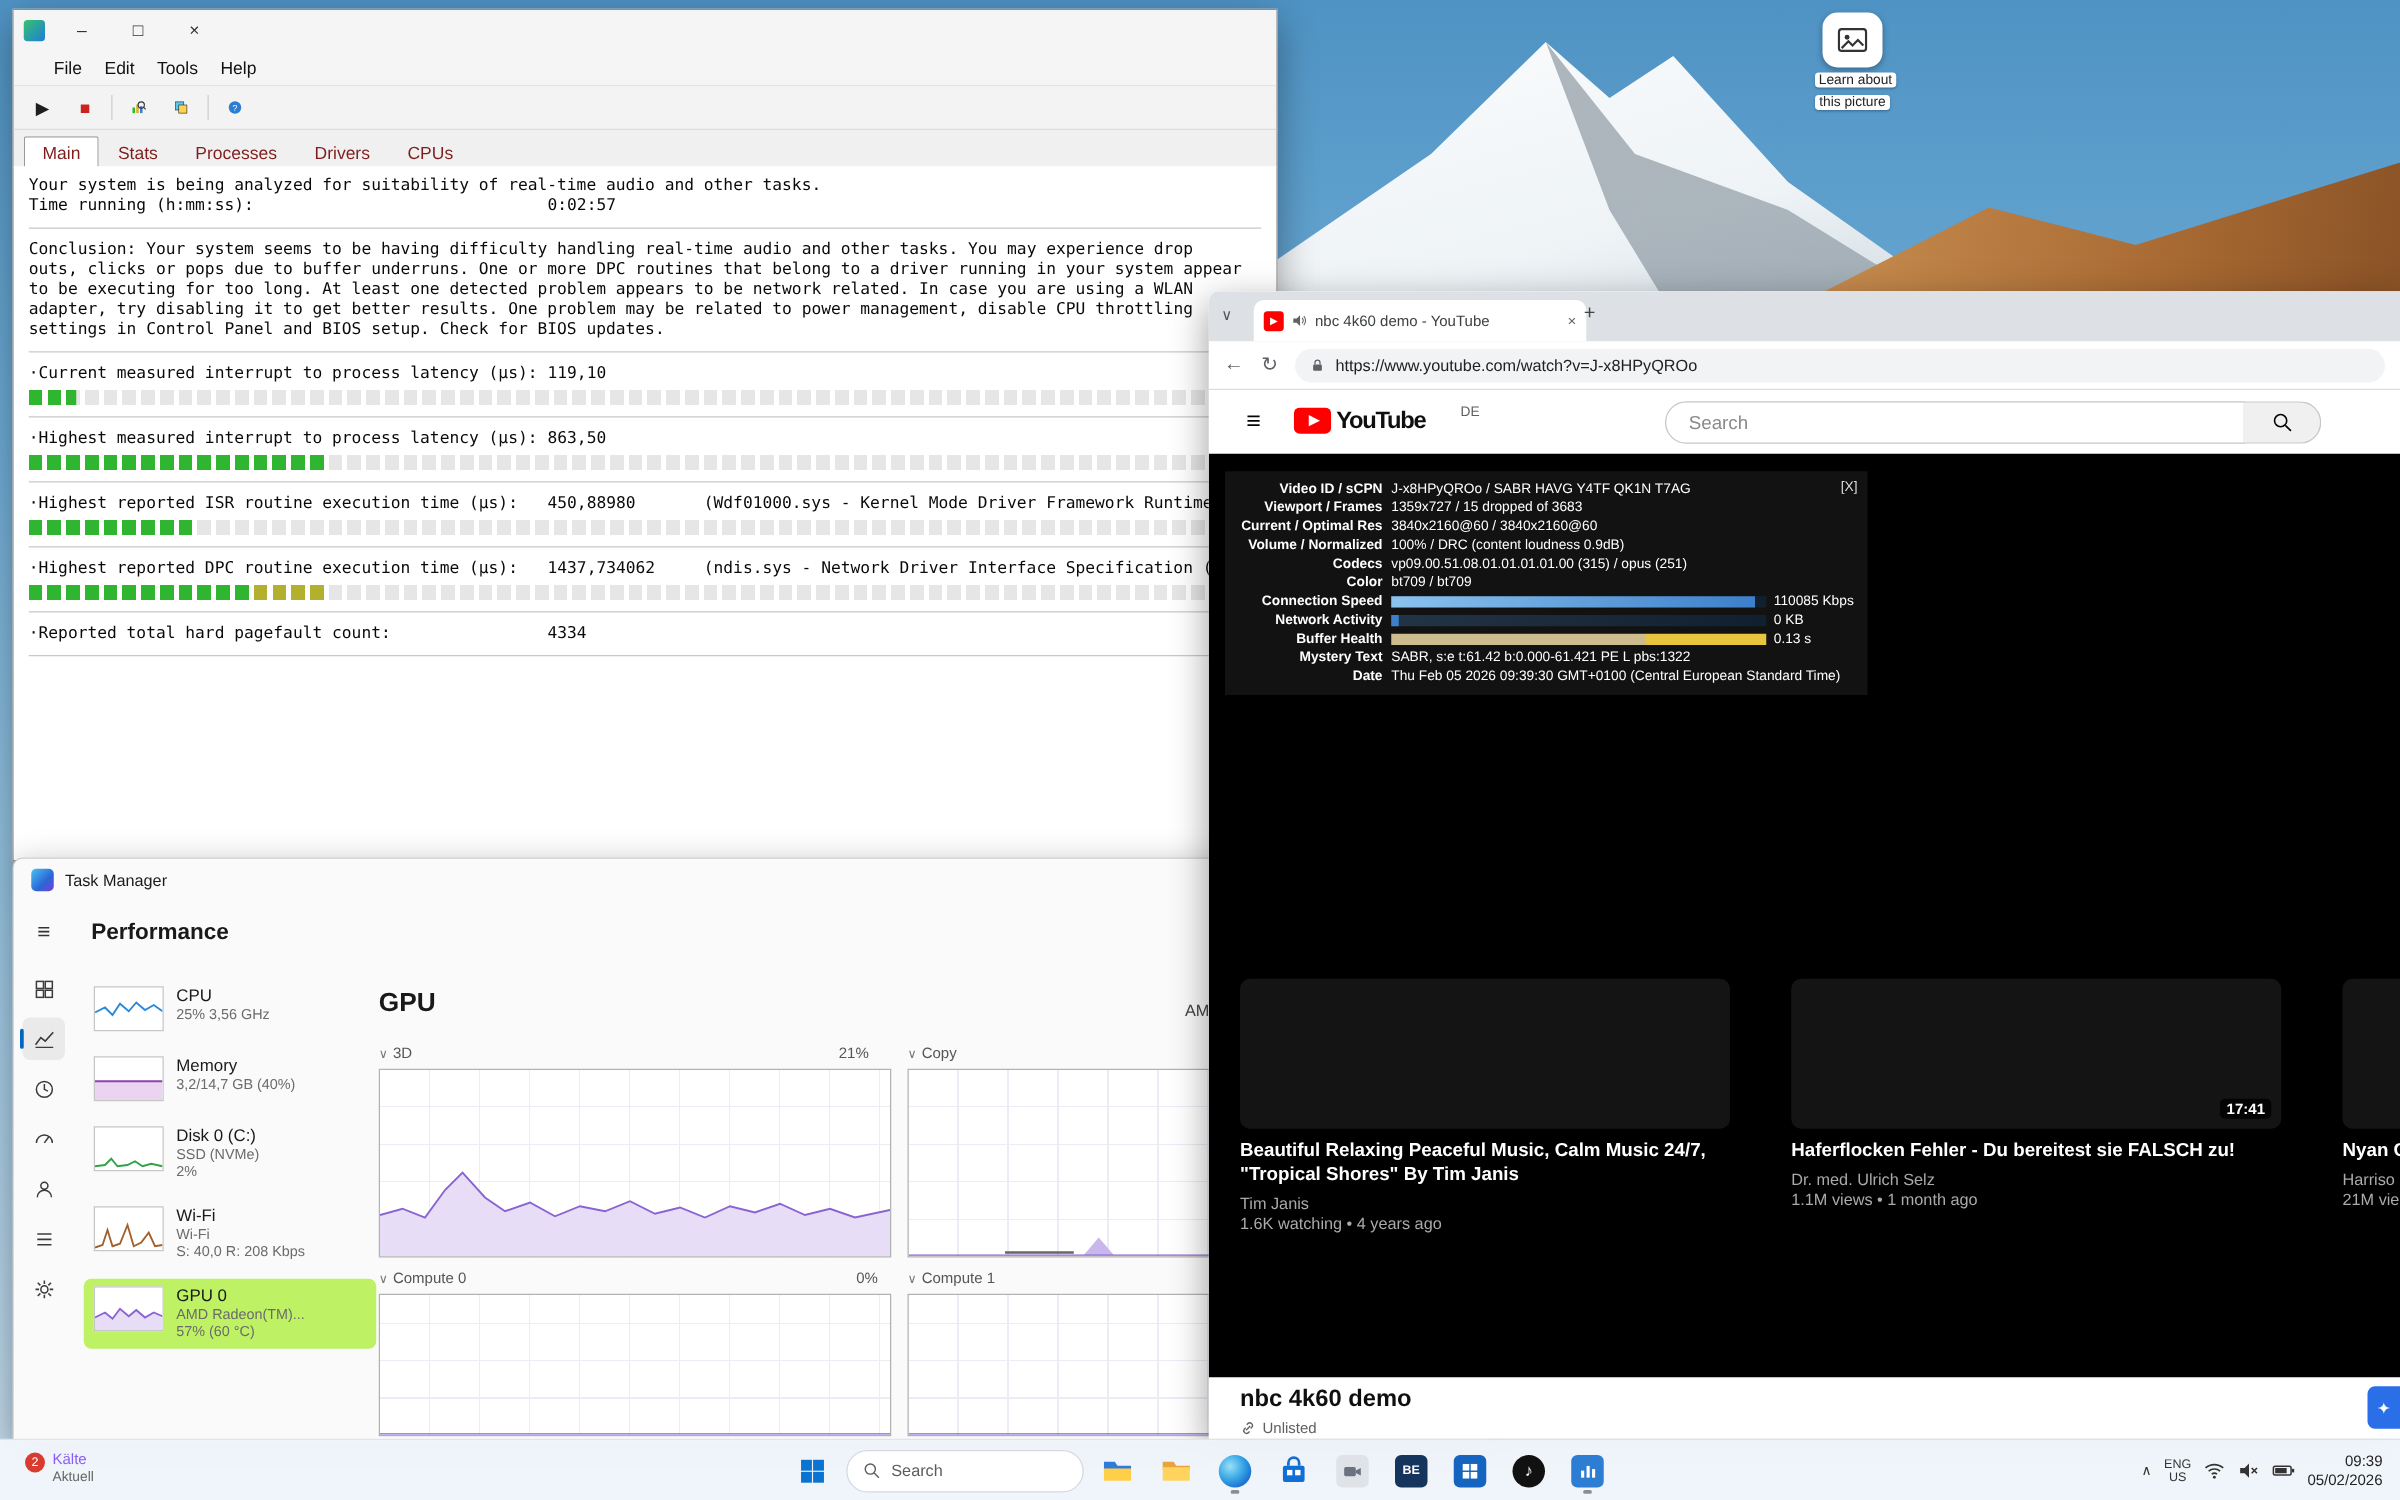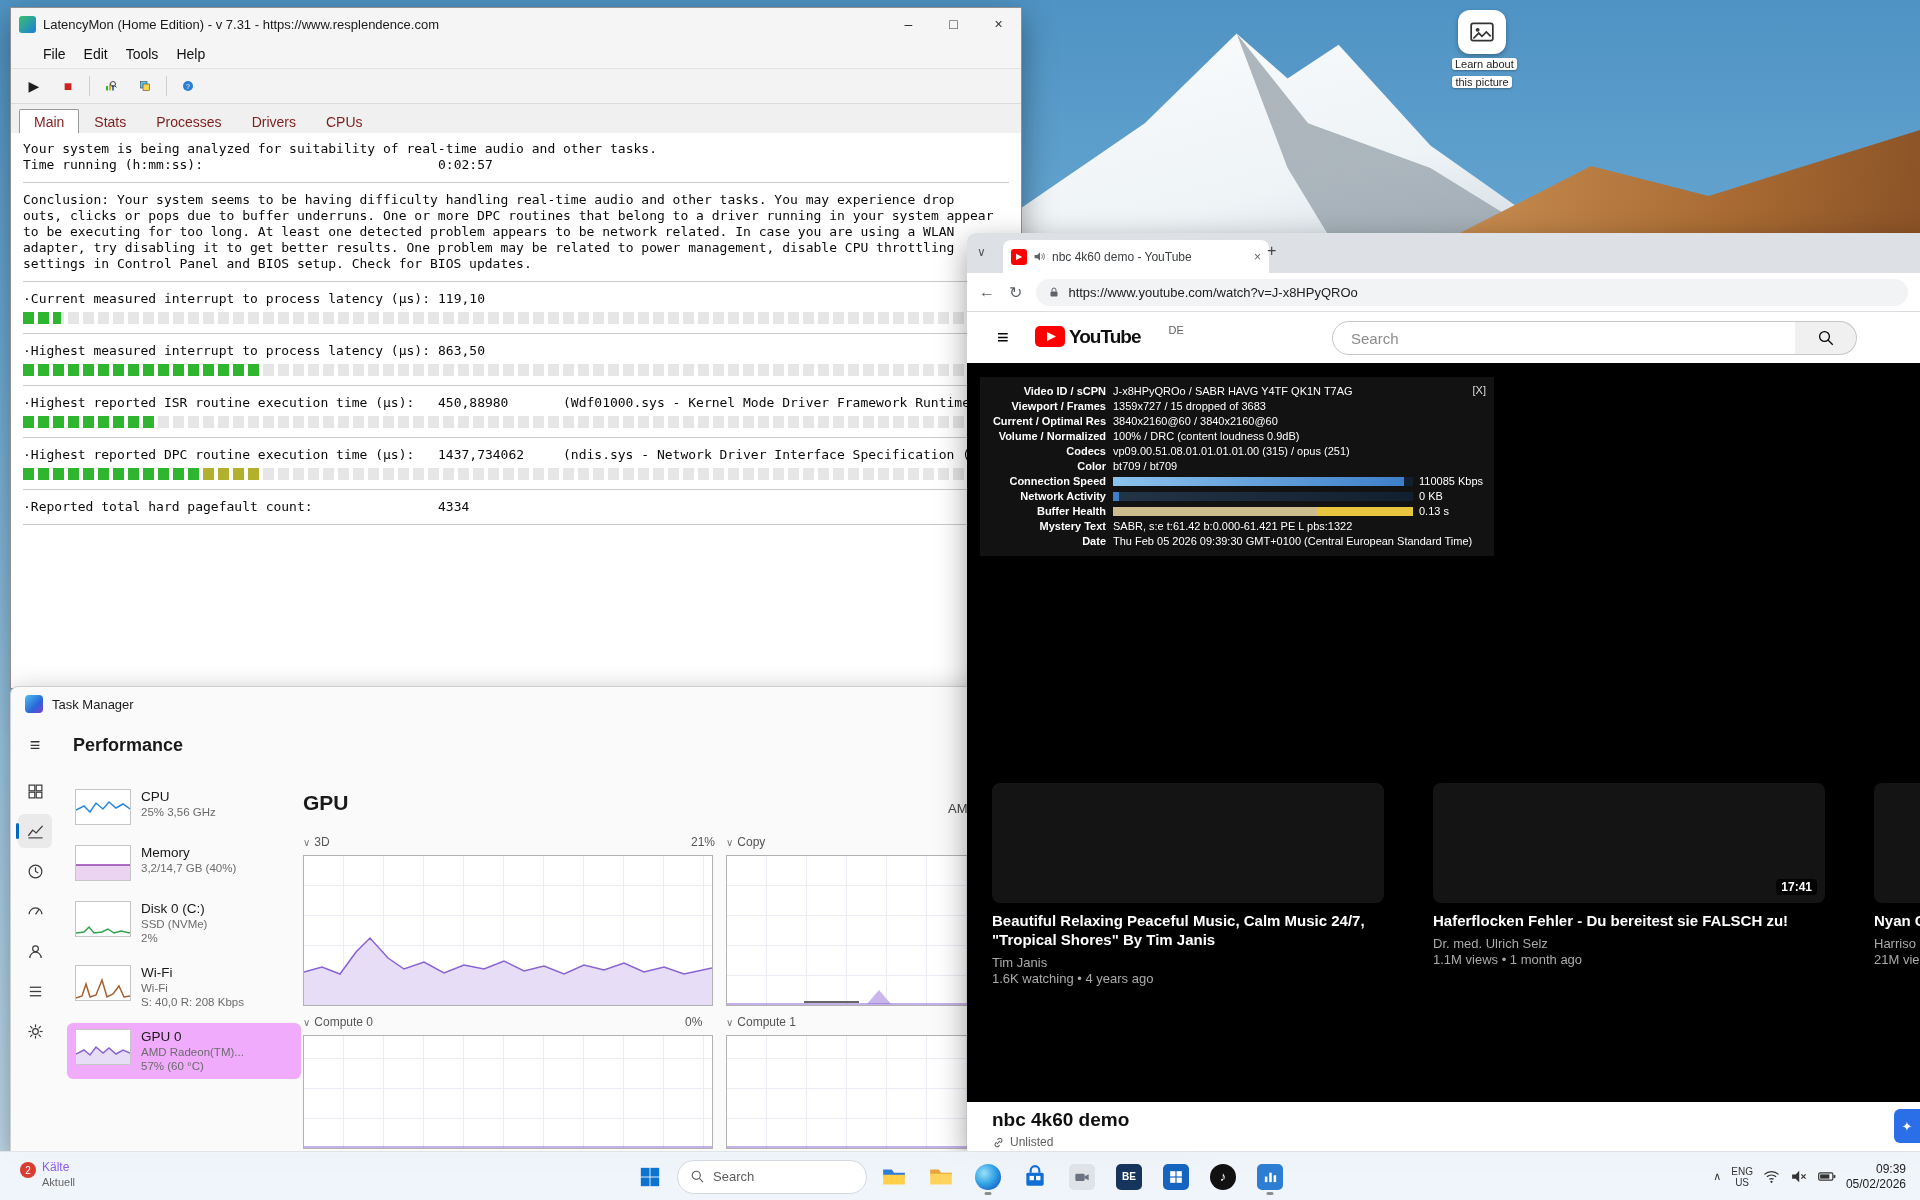--- a/index.html
+++ b/index.html
@@ -60,21 +60,21 @@
   .tm-appicon{width:18px;height:18px;border-radius:4px;background:linear-gradient(135deg,#49c0f0,#2b66d8 60%,#7a3fd4);}
   .tm-titletext{font-size:13px;color:#1b1b1b;}
   .tm-rail{position:absolute;left:0;top:34px;bottom:0;width:48px;display:flex;flex-direction:column;align-items:center;}
   .tm-burger{font-size:18px;color:#333;margin:14px 0 18px;}
   .tm-railicon{width:34px;height:34px;display:flex;align-items:center;justify-content:center;border-radius:6px;margin-bottom:6px;position:relative;}
   .tm-railicon.active{background:#eaeaea;}
   .tm-railicon.active::before{content:"";position:absolute;left:-2px;top:9px;width:3px;height:16px;border-radius:2px;background:#0067c0;}
   .tm-page-title{position:absolute;left:62px;top:48px;font-size:18px;font-weight:700;color:#191919;}
   .tm-side{position:absolute;left:56px;top:96px;width:234px;}
   .tm-item{display:flex;gap:10px;padding:6px 8px;border-radius:6px;margin-bottom:8px;align-items:flex-start;}
-  .tm-item.sel{background:#f0abfc;}
+  .tm-item.sel{background:#bef264;}
   .tm-thumb{width:54px;height:34px;border:1px solid #c6c6c6;background:#fff;flex:none;}
   .tm-item .nm{font-size:13.5px;color:#191919;line-height:16px;}
   .tm-item .sub{font-size:11.5px;color:#6b6b6b;line-height:14px;white-space:nowrap;}
   .tm-main{position:absolute;left:292px;top:96px;right:0;bottom:0;}
   .tm-gpu-h{font-size:21px;font-weight:600;color:#191919;position:absolute;left:0;top:8px;}
   .tm-gpu-sub{position:absolute;left:645px;top:18px;font-size:13px;color:#444;width:300px;white-space:nowrap;}
   .tm-chart-label{position:absolute;font-size:12px;color:#555;white-space:nowrap;}
   .tm-chart-pct{position:absolute;font-size:12px;color:#555;}
   .tm-chart{position:absolute;border:1px solid #b2b2b2;background:#fff;
     background-image:repeating-linear-gradient(90deg,transparent 0 39px,#ececf4 39px 40px),repeating-linear-gradient(0deg,transparent 0 29px,#ececf4 29px 30px);}
@@ -165,21 +165,20 @@
           <path d="M4 18l5-5 3 3 4-4 4 4" fill="none" stroke="#333" stroke-width="1.6"></path>
         </svg>
     </div>
     <div><span class="chip">Learn about</span></div>
     <div><span class="chip">this picture</span></div>
   </div>
 
   <section class="win" id="lm">
     <div class="lm-title">
       <span class="lm-appicon"></span>
-      <span class="lm-titletext">LatencyMon (Home Edition) - v 7.31 - https://www.resplendence.com</span>
       <span class="winbtns">
         <button class="wbtn">–</button>
         <button class="wbtn">□</button>
         <button class="wbtn">×</button>
       </span>
     </div>
     <div class="lm-menubar">
       <span class="lm-menu">File</span>
       <span class="lm-menu">Edit</span>
       <span class="lm-menu">Tools</span>
@@ -411,21 +410,21 @@
             <div class="sub">57% (60 °C)</div>
           </div>
       </div>
     </div>
 
     <div class="tm-main">
       <div class="tm-gpu-h">GPU</div>
       <div class="tm-gpu-sub">AMD Radeon(TM)</div>
 
       <div class="tm-chart-label" style="left:0;top:52px;"><span class="chev">∨</span><span>3D</span></div>
-      <div class="tm-chart-pct" style="left:388px;top:52px;">21%</div>
+      <div class="tm-chart-pct" style="left:368px;top:52px;">21%</div>
       <div class="tm-chart-label" style="left:423px;top:52px;"><span class="chev">∨</span><span>Copy</span></div>
 
       <div class="tm-chart" style="left:0;top:72px;width:408px;height:149px;">
         <svg width="408" height="149" viewBox="0 0 408 149">
             <path d="M0,116 L18,111 36,118 52,96 66,82 84,102 100,113 120,106 140,117 160,109 180,113 200,105 220,115 240,110 260,118 280,109 300,114 320,107 340,116 360,111 380,118 408,112 L408,149 L0,149 Z" fill="#e7ddf6"></path>
             <path d="M0,116 L18,111 36,118 52,96 66,82 84,102 100,113 120,106 140,117 160,109 180,113 200,105 220,115 240,110 260,118 280,109 300,114 320,107 340,116 360,111 380,118 408,112" fill="none" stroke="#8a63d2" stroke-width="1.5"></path>
           </svg>
       </div>
       <div class="tm-chart" style="left:423px;top:72px;width:260px;height:149px;">
         <svg width="260" height="149" viewBox="0 0 260 149">

